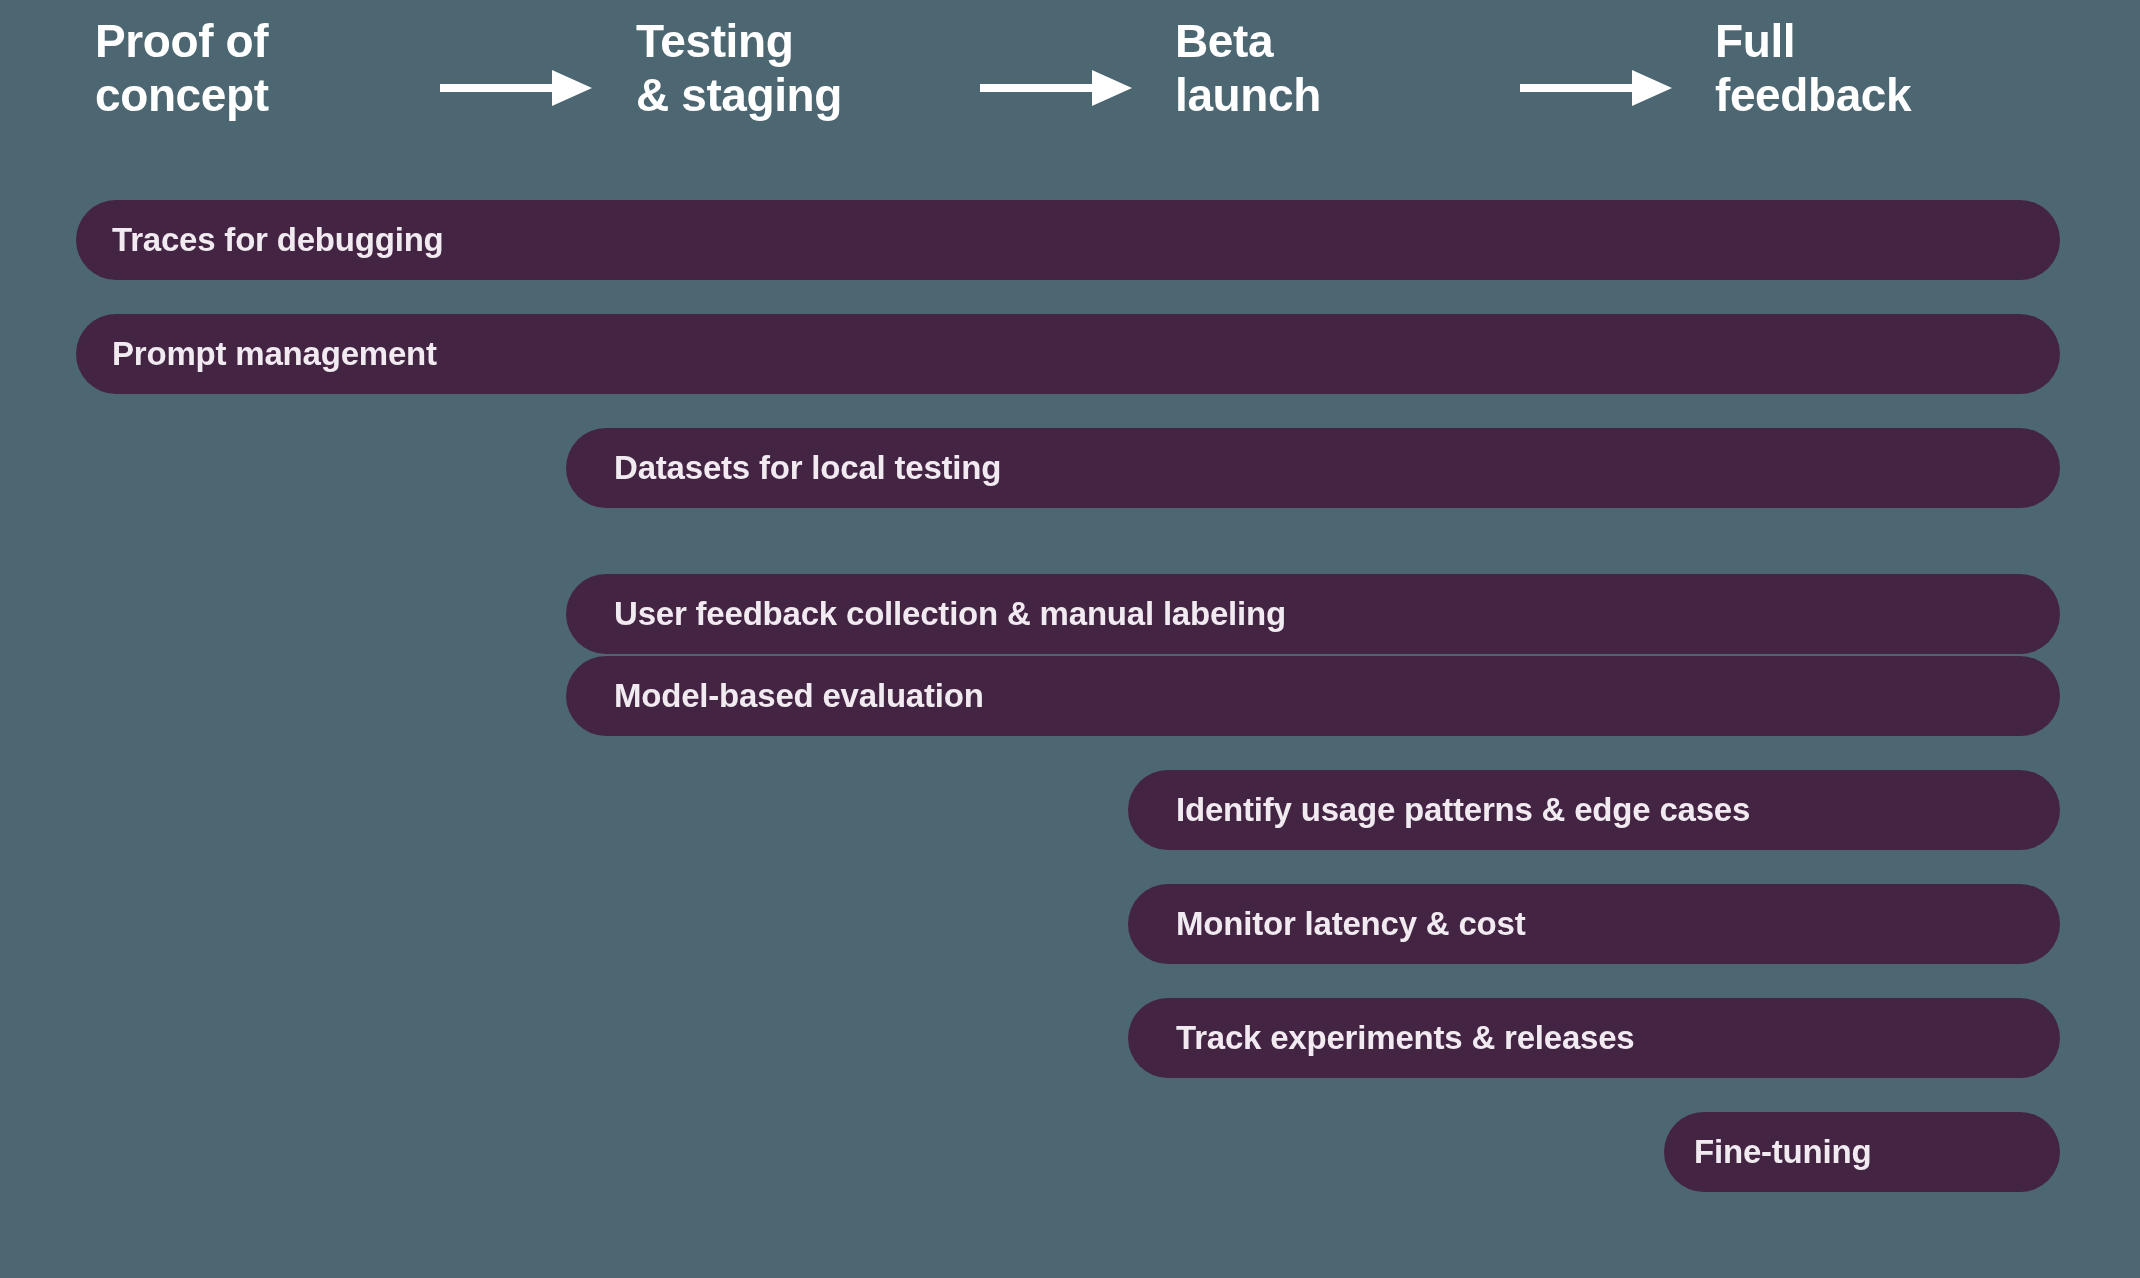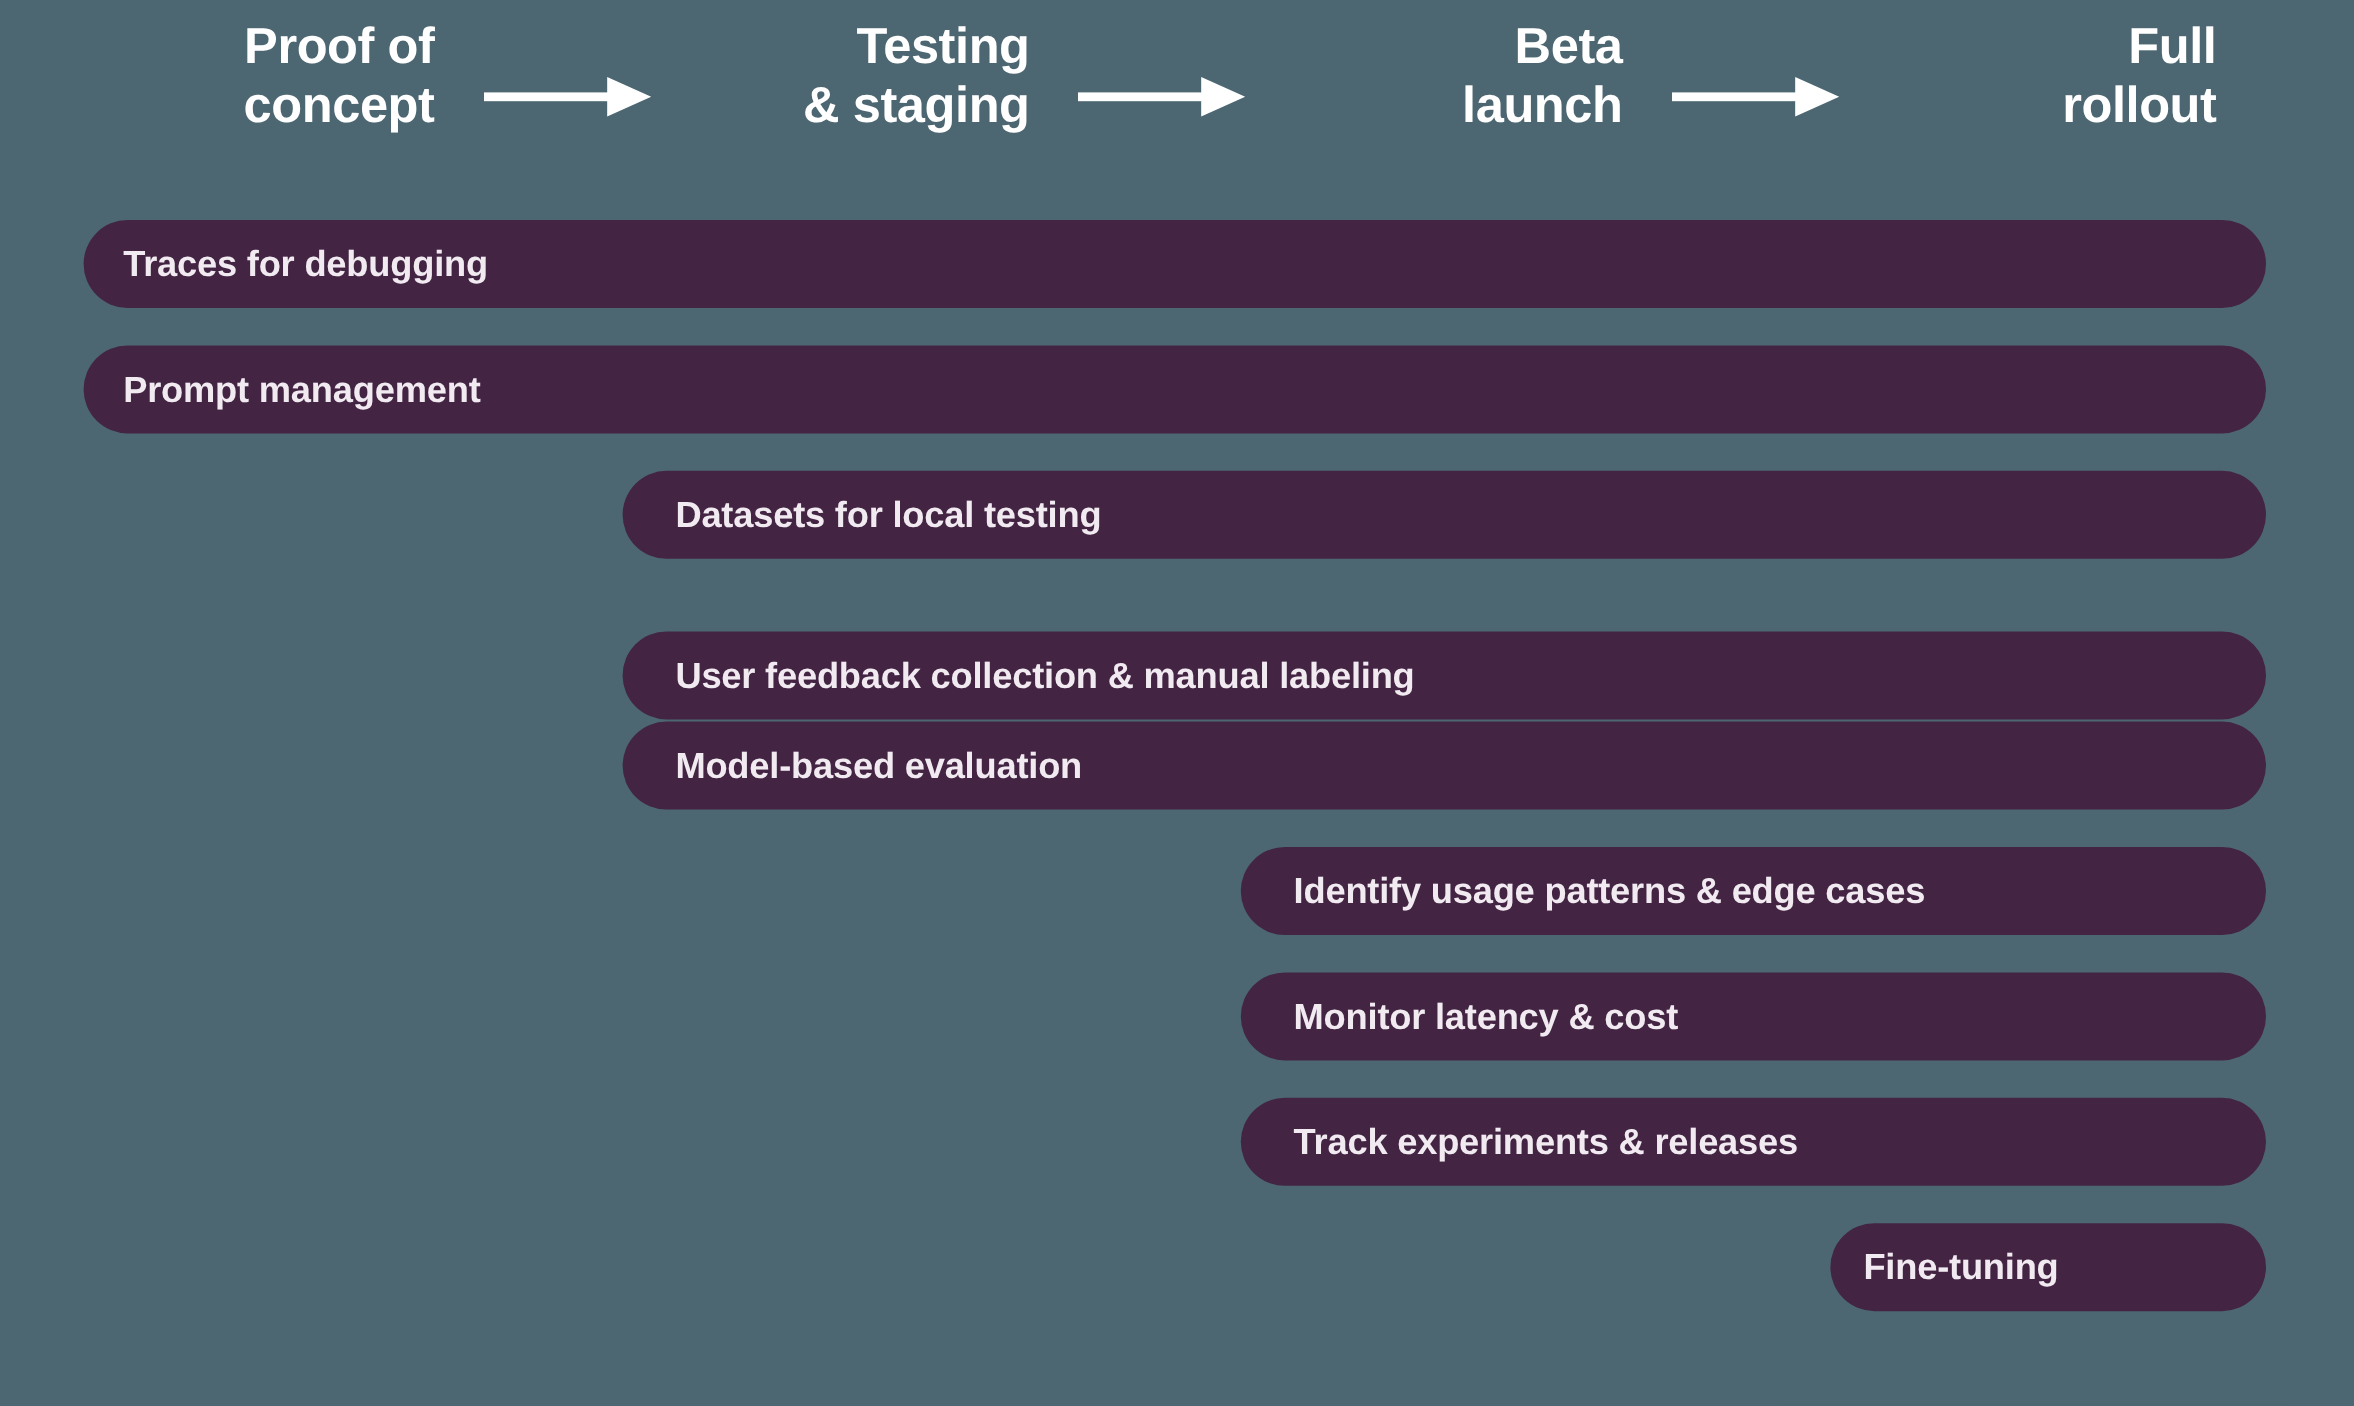--- a/index.html
+++ b/index.html
@@ -15,21 +15,21 @@
     overflow: hidden;
     font-family: "Liberation Sans", sans-serif;
     -webkit-font-smoothing: antialiased;
   }
 
   
   .phase-label {
     position: absolute;
     top: 14px;
     width: 300px;
-    text-align: right;
+    text-align: left;
     color: #ffffff;
     font-size: 46px;
     font-weight: bold;
     line-height: 1.18;
     letter-spacing: -0.4px;
     white-space: pre-line;
   }
   #phase-0 { left: 95px; }
   #phase-1 { left: 636px; }
   #phase-2 { left: 1175px; }
@@ -102,21 +102,21 @@
 
 <div id="stage">
 
   <div class="phase-label" id="phase-0">Proof of
 concept</div>
   <div class="phase-label" id="phase-1">Testing
 &amp; staging</div>
   <div class="phase-label" id="phase-2">Beta
 launch</div>
   <div class="phase-label" id="phase-3">Full
-rollout</div>
+feedback</div>
 
   <div class="phase-arrow" id="arrow-0">
     <div class="shaft"></div>
     <div class="head"></div>
   </div>
   <div class="phase-arrow" id="arrow-1">
     <div class="shaft"></div>
     <div class="head"></div>
   </div>
   <div class="phase-arrow" id="arrow-2">

